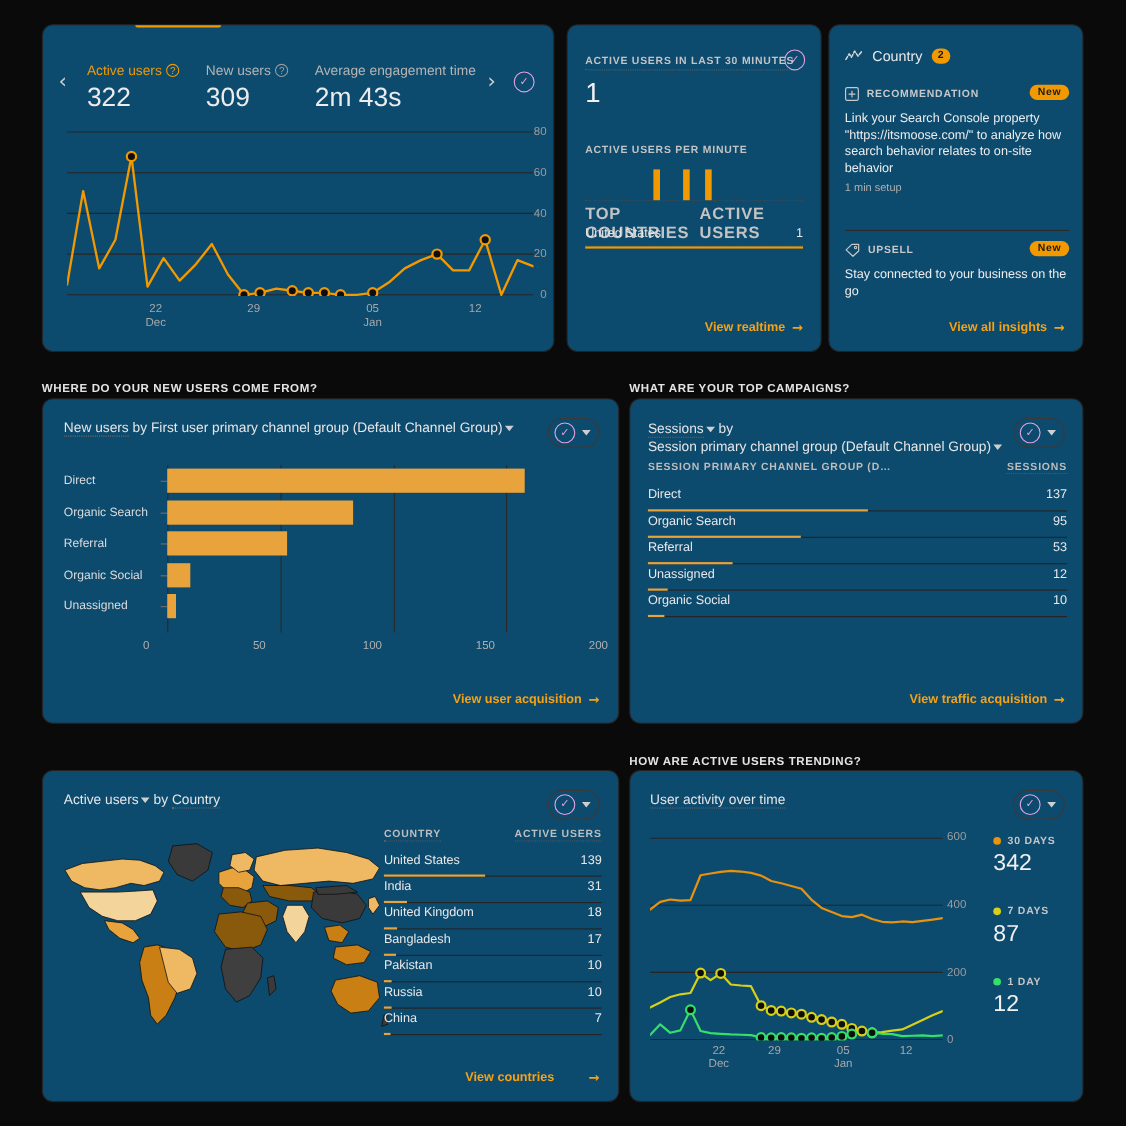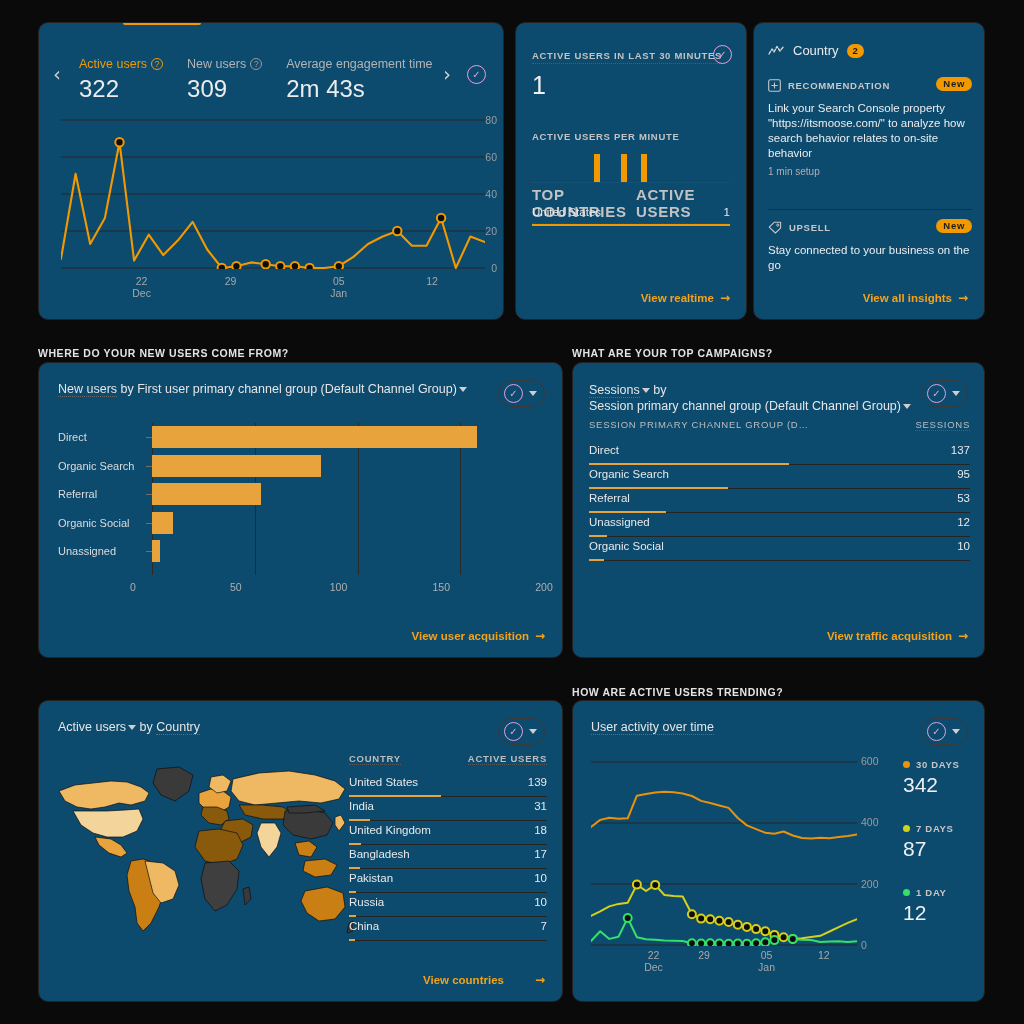--- a/index.html
+++ b/index.html
@@ -167,21 +167,21 @@
   .bar-xlabels div { position: absolute; font-size: 10.5px; color: #b0b0b0; transform: translateX(-50%); }
   .bar-tick { position: absolute; left: 88px; width: 6px; height: 1px; background: #6f6f6f; }
 
   
   #card-campaigns { left: 572px; top: 362px; width: 413px; height: 296px; }
   .cmp-title { position: absolute; left: 16px; top: 19px; font-size: 12.5px; color: #e6e6e6; line-height: 16px; }
   .cmp-head {
     position: absolute; left: 16px; top: 56px; width: 381px;
     display: flex; justify-content: space-between; padding-bottom: 3px;
   }
-  .cmp-head span { font-size: 9.5px; color: #bdbdbd; letter-spacing: 0.75px; font-weight: normal; }
+  .cmp-head span { font-size: 9.5px; color: #bdbdbd; letter-spacing: 0.75px; font-weight: bold; }
   .cmp-head .r { border-bottom: 1px dotted #5a5a5a; }
   .cmp-rows { position: absolute; left: 16px; top: 78px; width: 381px; }
   .cmp-row { position: relative; height: 24px; border-bottom: 1px solid #242424; }
   .cmp-row .n { position: absolute; left: 0; top: 3px; font-size: 11.5px; color: #e8e8e8; }
   .cmp-row .v { position: absolute; right: 0; top: 3px; font-size: 11.5px; color: #e8e8e8; }
   .cmp-row .b { position: absolute; left: 0; bottom: -1px; height: 2px; background: #e8a33d; }
 
   
   #card-map { left: 38px; top: 700px; width: 525px; height: 302px; }
   .map-title { position: absolute; left: 19px; top: 19px; font-size: 12.5px; color: #e6e6e6; }

